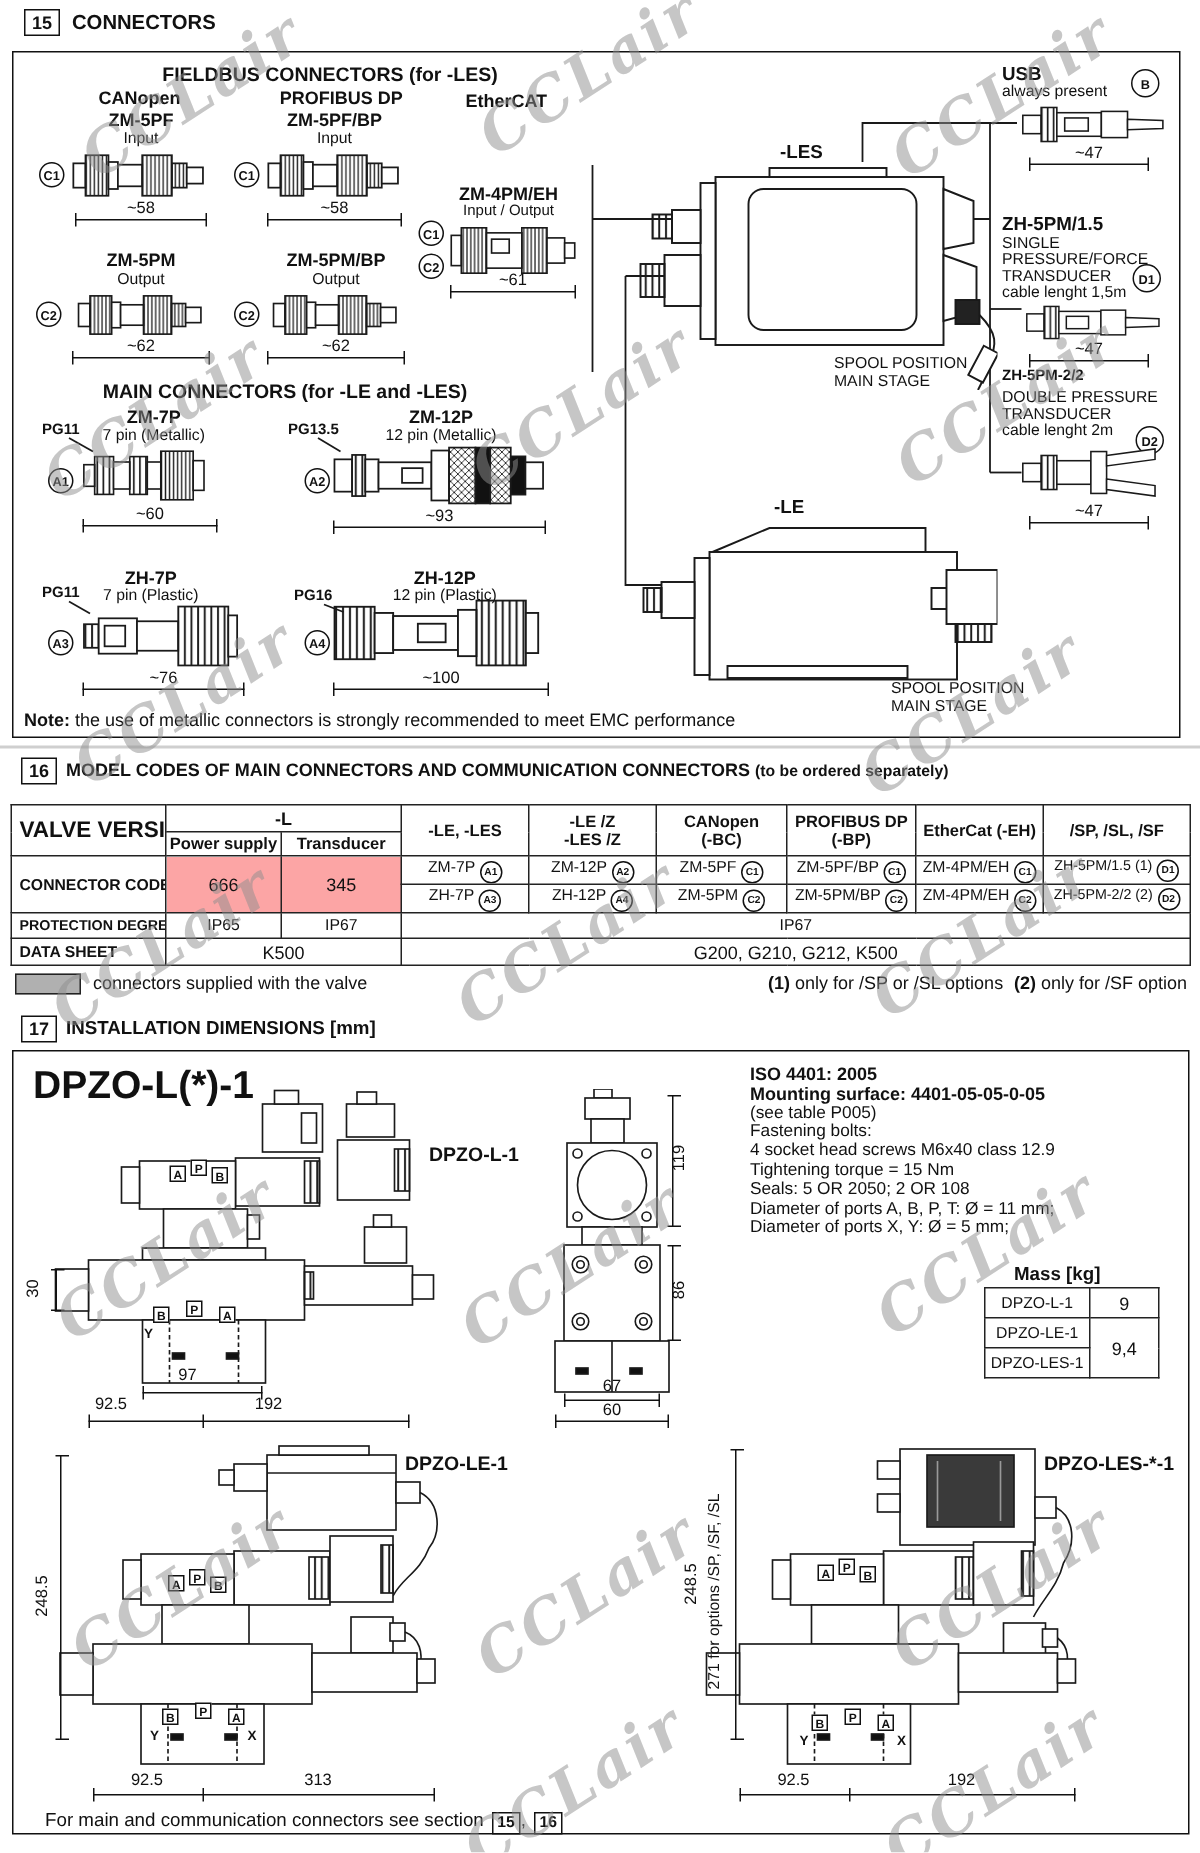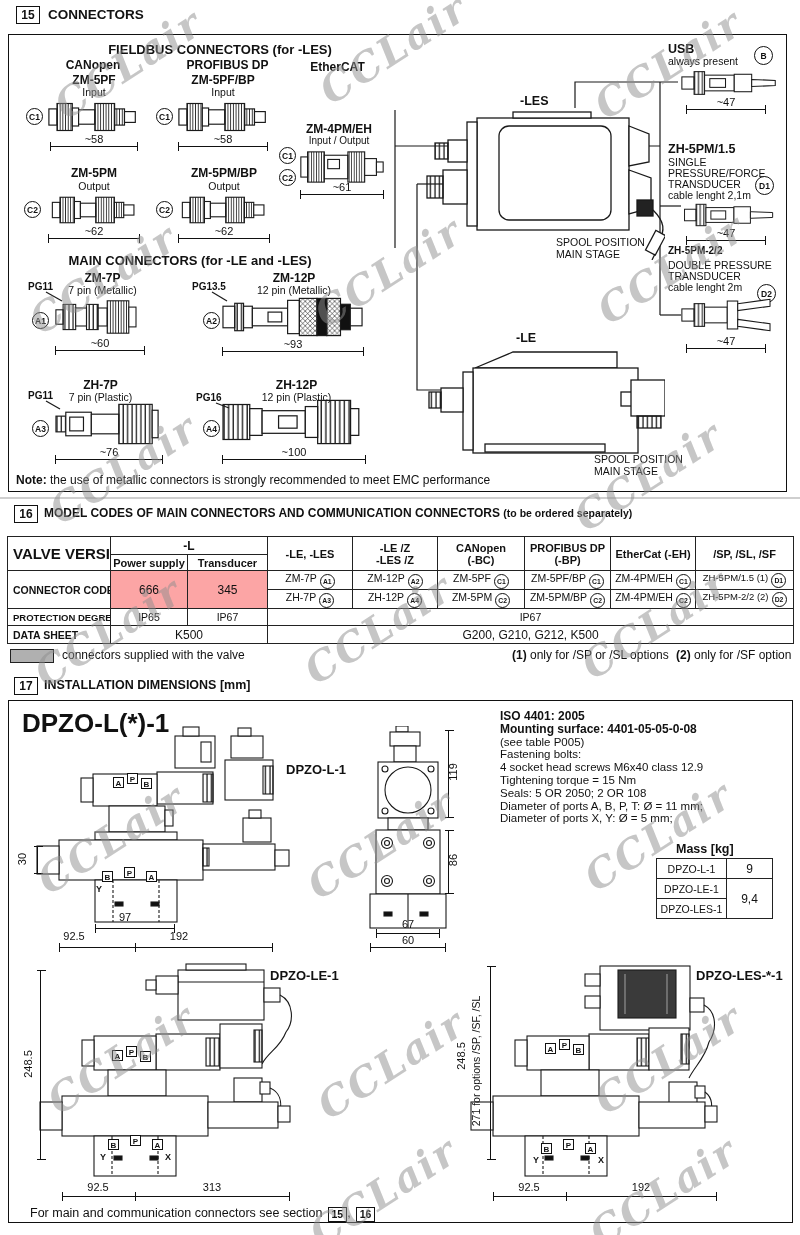--- a/index.html
+++ b/index.html
@@ -318,21 +318,21 @@
   <svg class="art" style="left:681px;top:68px" width="96" height="30">
       <use href="#pg-t"></use>
     </svg>
   <div class="cdim" style="left:686px;top:96px;width:80px">~47</div>
   <div class="dl" style="left:686px;top:109px;width:80px"></div>
 
   <div class="abs b" style="left:668px;top:142px;font-size:12.5px">ZH-5PM/1.5</div>
   <div class="abs" style="left:668px;top:156px;font-size:10.5px">SINGLE</div>
   <div class="abs" style="left:668px;top:167px;font-size:10.5px">PRESSURE/FORCE</div>
   <div class="abs" style="left:668px;top:178px;font-size:10.5px">TRANSDUCER</div>
-  <div class="abs" style="left:668px;top:189px;font-size:10.5px">cable lenght 2,1m</div>
+  <div class="abs" style="left:668px;top:189px;font-size:10.5px">cable lenght 1,5m</div>
   <div class="cc" style="left:755px;top:176px;width:19px;height:19px">D1</div>
   <svg class="art" style="left:681px;top:201px" width="96" height="28">
       <use href="#pg-t"></use>
     </svg>
   <div class="cdim" style="left:686px;top:227px;width:80px">~47</div>
   <div class="dl" style="left:686px;top:240px;width:80px"></div>
 
   <div class="abs b" style="left:668px;top:245px;font-size:10px">ZH-5PM-2/2</div>
   <div class="abs" style="left:668px;top:259px;font-size:10.5px">DOUBLE PRESSURE</div>
   <div class="abs" style="left:668px;top:270px;font-size:10.5px">TRANSDUCER</div>
@@ -431,21 +431,21 @@
   </div>
 
   <div class="secnum" style="left:14px;top:677px">17</div>
   <div class="sectitle" style="left:44px;top:678px;font-size:12.5px">INSTALLATION DIMENSIONS [mm]</div>
 
   <div class="abs box" style="left:8px;top:700px;width:785px;height:523px"></div>
   <div class="abs b" style="left:22px;top:708px;font-size:26px">DPZO-L(*)-1</div>
 
   <div class="abs" style="left:500px;top:710px;font-size:11.5px;line-height:12.8px">
     <div class="b" style="font-size:12px">ISO 4401: 2005</div>
-    <div class="b" style="font-size:12px">Mounting surface: 4401-05-05-0-08</div>
+    <div class="b" style="font-size:12px">Mounting surface: 4401-05-05-0-05</div>
     <div>(see table P005)</div>
     <div>Fastening bolts:</div>
     <div>4 socket head screws M6x40 class 12.9</div>
     <div>Tightening torque = 15 Nm</div>
     <div>Seals: 5 OR 2050; 2 OR 108</div>
     <div>Diameter of ports A, B, P, T: Ø = 11 mm;</div>
     <div>Diameter of ports X, Y: Ø = 5 mm;</div>
   </div>
 
   <div class="abs b" style="left:676px;top:842px;font-size:12.5px">Mass [kg]</div>

